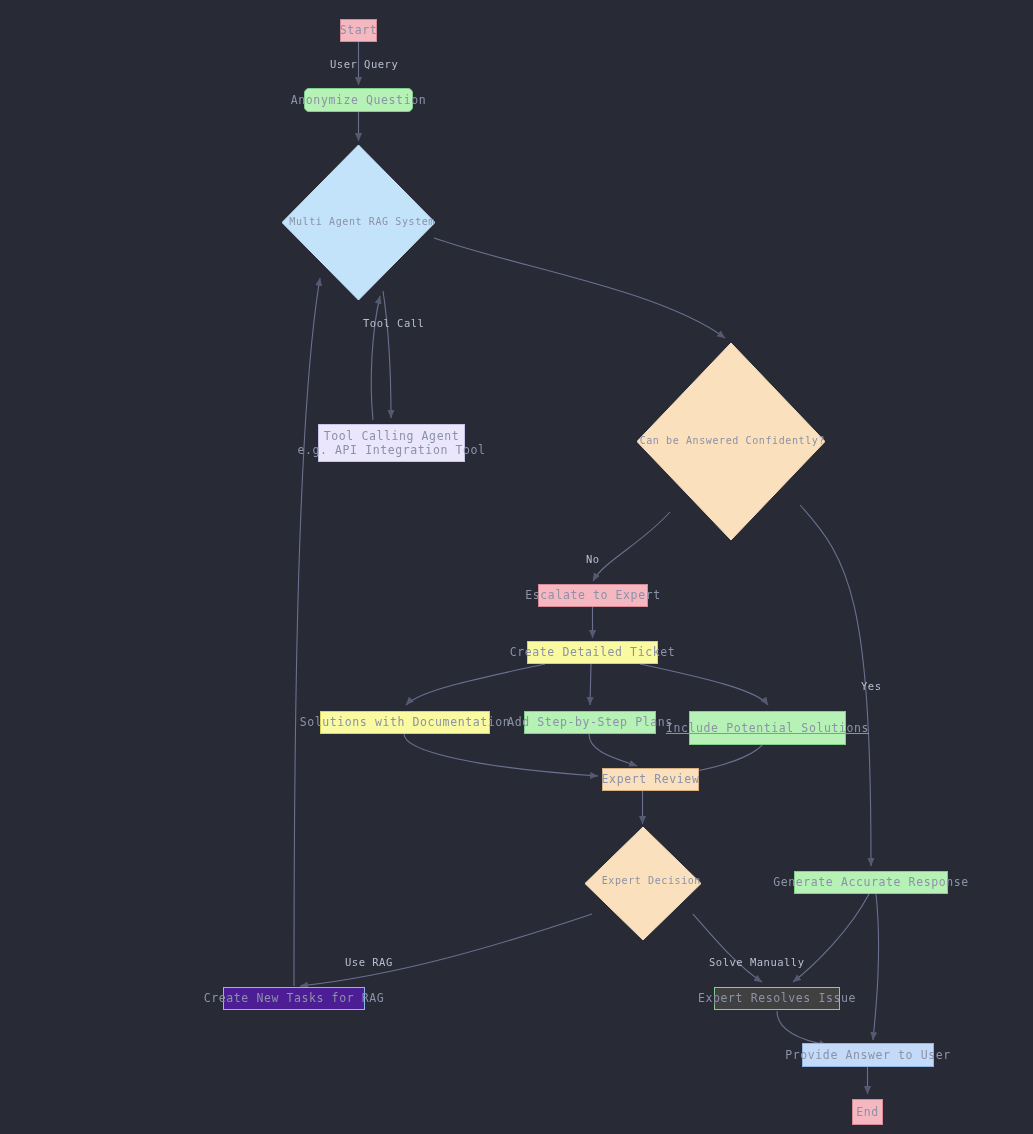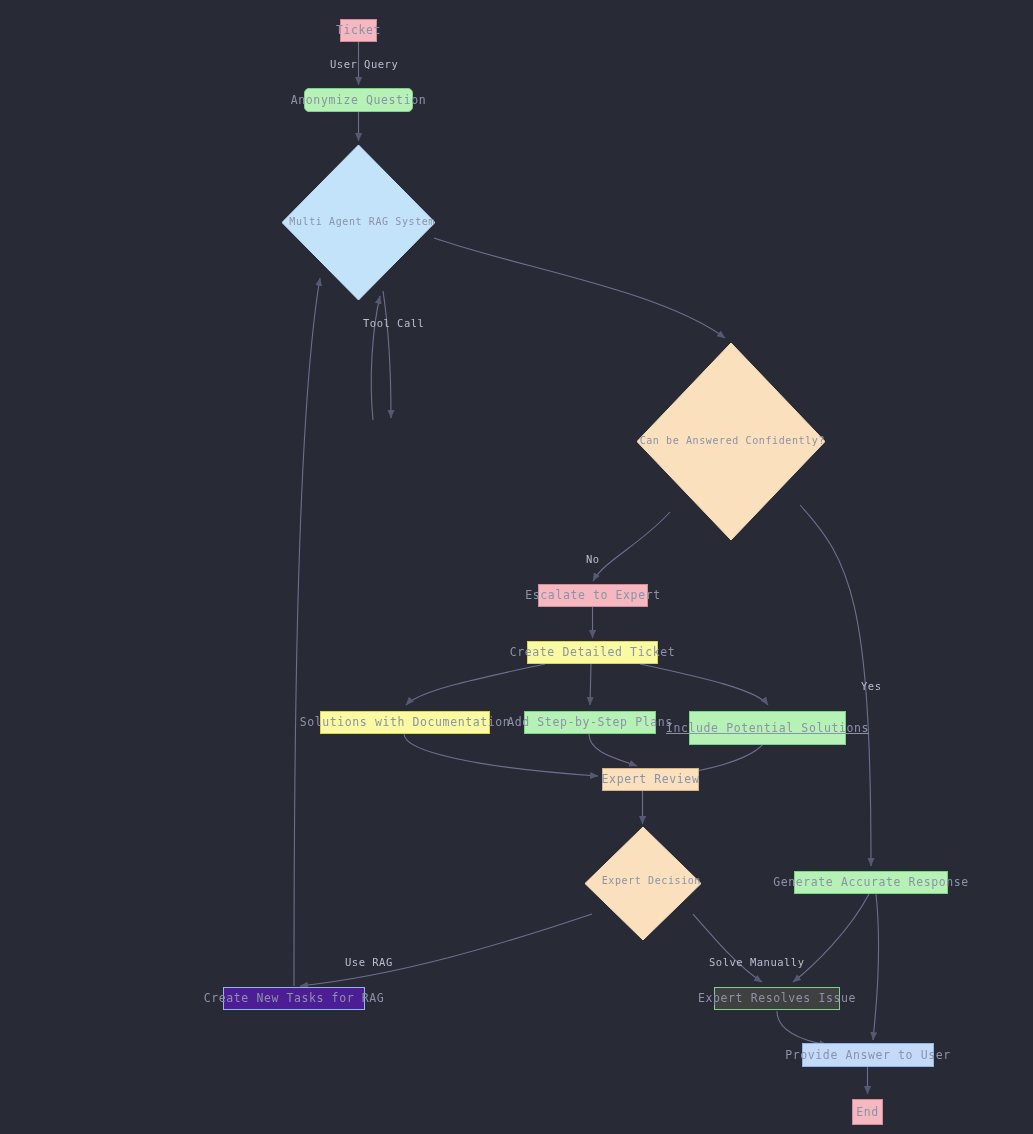--- a/index.html
+++ b/index.html
@@ -128,34 +128,38 @@
     <path class="edge-path" d="M869,894 C850,930 815,965 793,982" marker-end="url(#ah)"></path>
 
     <path class="edge-path" d="M876,894 C882,950 876,1010 873,1040" marker-end="url(#ah)"></path>
 
     <path class="edge-path" d="M777,1011 C777,1030 800,1040 827,1045" marker-end="url(#ah)"></path>
 
     <path class="edge-path" d="M867.5,1067 L867.5,1094" marker-end="url(#ah)"></path>
   </svg>
 
   <div class="node rect" style="left:340px; top:19px; width:37px; height:23px; background:#f5b7c0; border-color:#d98a99;">
-    <span>Ticket</span>
+    <span>Start</span>
   </div>
 
   <div class="node rect rounded" style="left:304px; top:88px; width:109px; height:24px; background:#b6f2b6; border-color:#7fd18a;">
     <span>Anonymize Question</span>
   </div>
 
   <div class="diamond-wrap" style="left:282px; top:145px; width:153px; height:155px;">
     <svg class="diamond-shape" viewBox="0 0 153 155">
       <polygon points="76.5,0 153,77.5 76.5,155 0,77.5" fill="#c3e3fb" stroke="#c3e3fb" stroke-width="1"></polygon>
     </svg>
     <div class="diamond-label" style="top:71px;">Multi Agent RAG System</div>
   </div>
 
+  <div class="node rect" style="left:318px; top:424px; width:147px; height:38px; background:#eae6fb; border-color:#c9c2e8; flex-direction:column;">
+    <span>Tool Calling Agent</span>
+    <span>e.g. API Integration Tool</span>
+  </div>
 
   <div class="diamond-wrap" style="left:637px; top:343px; width:188px; height:197px;">
     <svg class="diamond-shape" viewBox="0 0 188 197">
       <polygon points="94,0 188,98.5 94,197 0,98.5" fill="#fae0bd" stroke="#fae0bd" stroke-width="1"></polygon>
     </svg>
     <div class="diamond-label" style="top:92px;">Can be Answered Confidently?</div>
   </div>
 
   <div class="node rect" style="left:538px; top:584px; width:110px; height:23px; background:#f5b7c0; border-color:#d98a99;">
     <span>Escalate to Expert</span>

